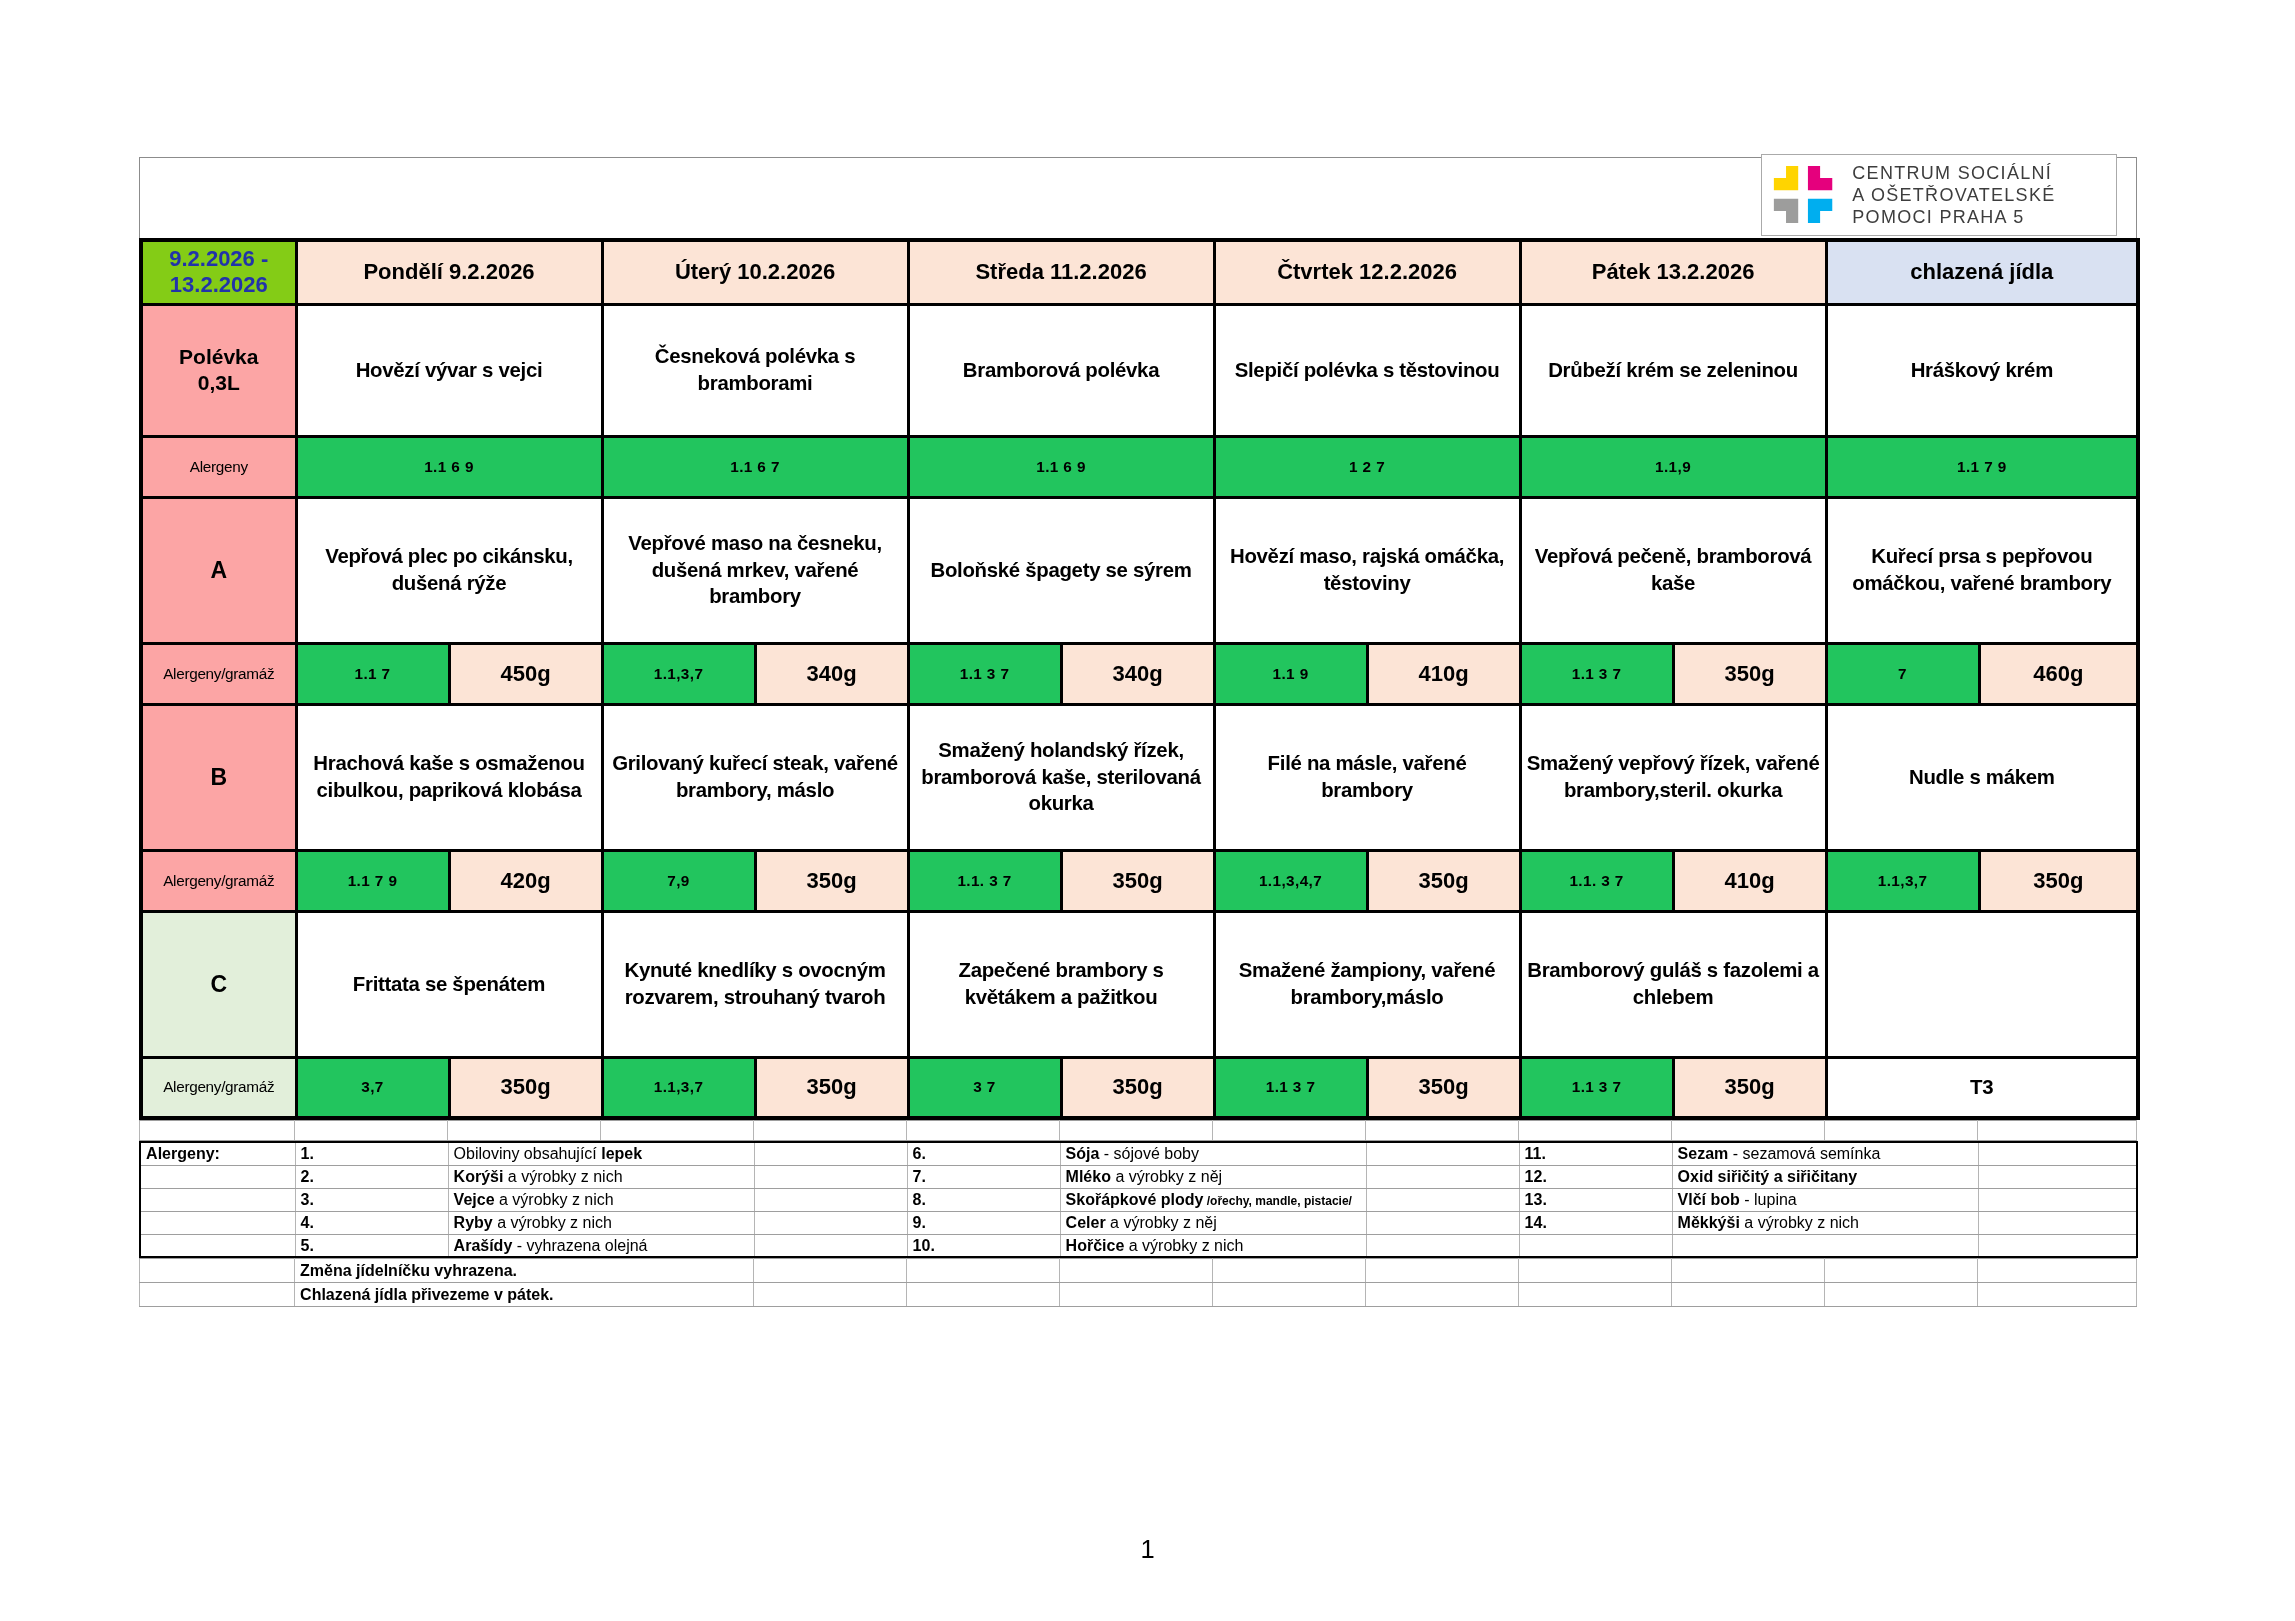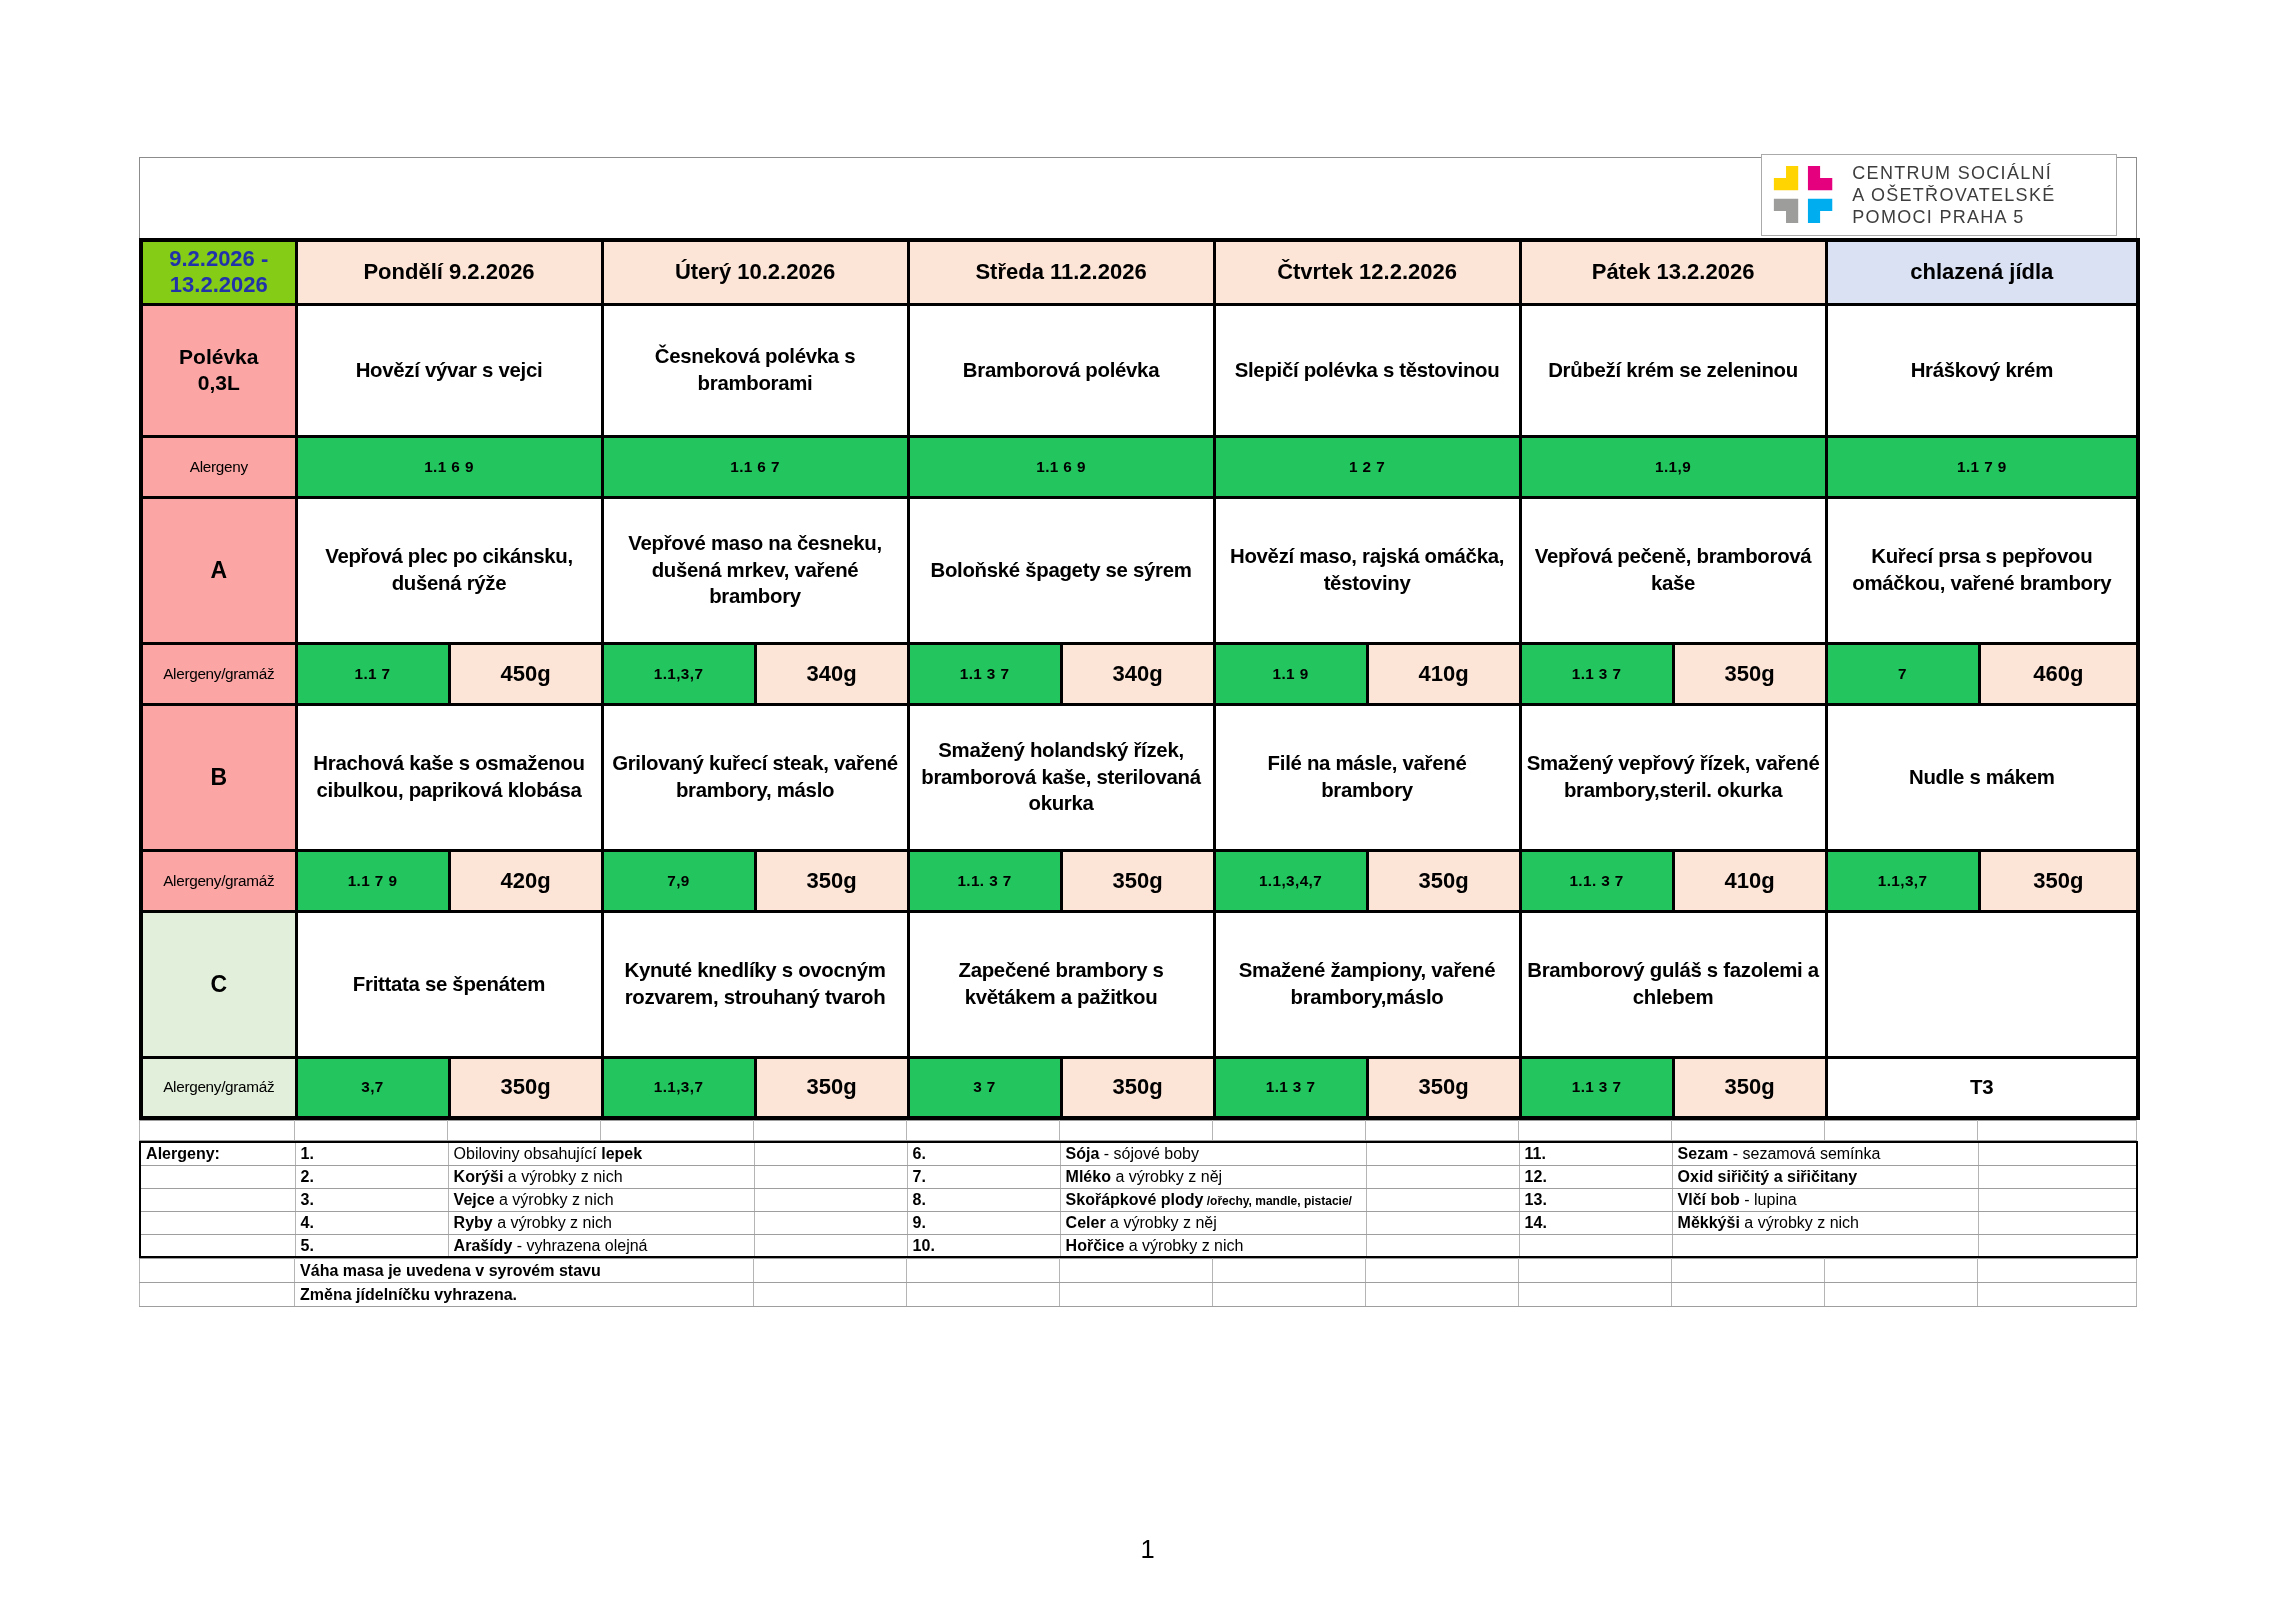--- a/index.html
+++ b/index.html
@@ -333,36 +333,36 @@
           <col style="width:153px">
           <col style="width:153px">
           <col style="width:153px">
         <col style="width:153px">
           <col style="width:153px">
           <col style="width:153px">
           <col style="width:153px">
         <col style="width:159px">
       </colgroup>
       <tbody>
-          <tr>
-        <td></td>
-        <td colspan="3" class="note-text">Váha masa je uvedena v syrovém stavu</td>
-        <td></td>
-            <td></td>
-            <td></td>
-        <td></td>
-            <td></td>
-            <td></td>
-        <td></td>
-            <td></td>
-            <td></td>
-      </tr>
       <tr>
         <td></td>
         <td colspan="3" class="note-text">Změna jídelníčku vyhrazena.</td>
+        <td></td>
+            <td></td>
+            <td></td>
+        <td></td>
+            <td></td>
+            <td></td>
+        <td></td>
+            <td></td>
+            <td></td>
+      </tr>
+      <tr>
+        <td></td>
+        <td colspan="3" class="note-text">Chlazená jídla přivezeme v pátek.</td>
         <td></td>
             <td></td>
             <td></td>
         <td></td>
             <td></td>
             <td></td>
         <td></td>
             <td></td>
             <td></td>
       </tr>

